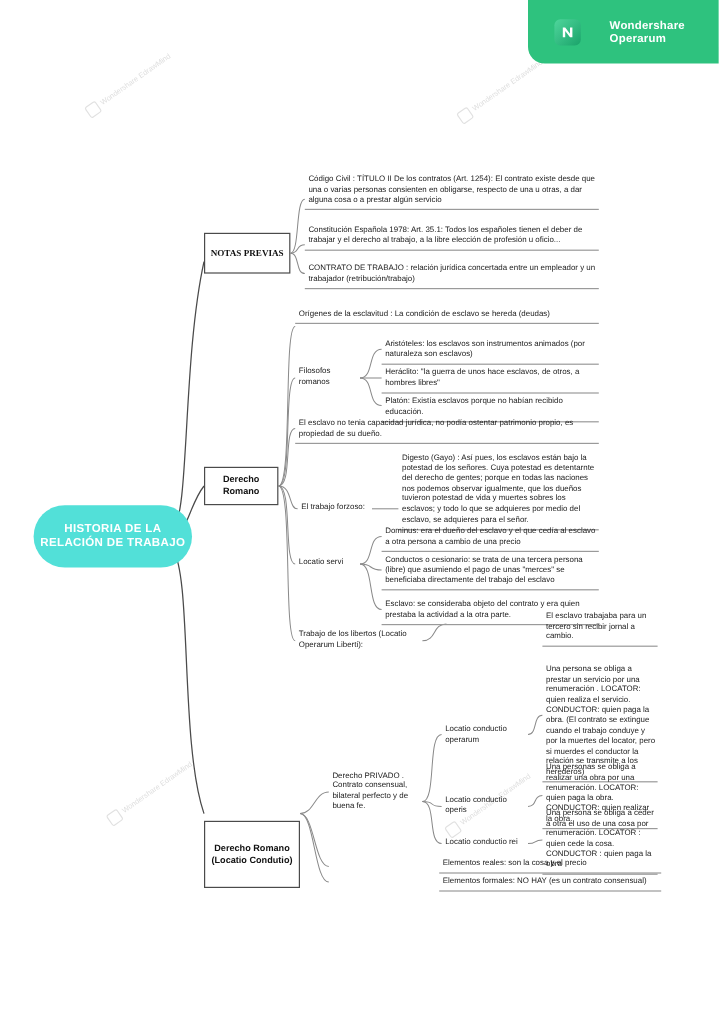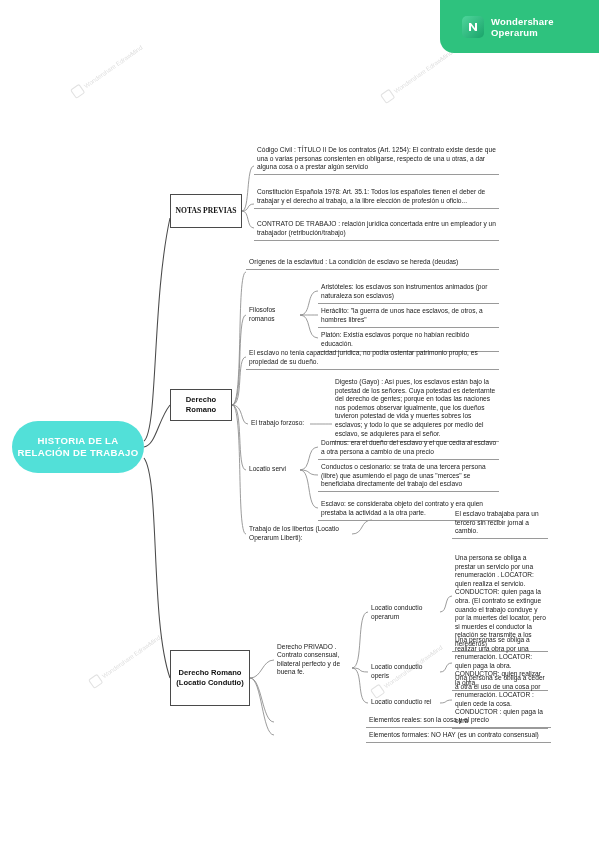--- a/index.html
+++ b/index.html
@@ -10,21 +10,21 @@
     overflow:hidden;
     position:relative;
   }
   #stage{position:relative;width:599px;height:848px;overflow:hidden;}
 
   
   .brand{
     position:absolute;top:0;left:440px;width:159px;height:53px;
     background:#2ec27e;
     border-bottom-left-radius:14px;
-    display:flex;align-items:center;gap:7px;
+    display:flex;align-items:center;gap:24px;
     padding-left:22px;box-sizing:border-box;
     z-index:40;
   }
   .brand-logo{
     width:22px;height:22px;border-radius:5px;
     background:linear-gradient(135deg,#4fd69c,#1aa36a);
     display:flex;align-items:center;justify-content:center;
     flex:none;
   }
   .brand-logo svg{display:block;}
@@ -52,38 +52,38 @@
     display:inline-block;
   }
 
   
   #links{position:absolute;left:0;top:0;width:599px;height:848px;z-index:5;}
 
   
   .node{position:absolute;z-index:10;box-sizing:border-box;}
 
   .root{
-    left:12px;top:421px;width:132px;height:52px;
+    left:28px;top:421px;width:132px;height:52px;
     background:#52e0d8;border-radius:26px;
     display:flex;align-items:center;justify-content:center;
     text-align:center;
     color:#ffffff;font-size:9.6px;font-weight:bold;line-height:12.5px;
     letter-spacing:.3px;
   }
 
   .boxnode{
     border:1.1px solid #4a4a4a;background:#ffffff;
     display:flex;align-items:center;justify-content:center;
     text-align:center;
     font-size:7.6px;font-weight:bold;line-height:10.5px;color:#111;
     box-sizing:border-box;
   }
   .n-notas{left:170px;top:194px;width:72px;height:34px;font-family:Liberation Serif, serif;}
   .n-droma{left:170px;top:389px;width:62px;height:32px;}
-  .n-locatio{left:170px;top:650px;width:80px;height:56px;}
+  .n-locatio{left:170px;top:684px;width:80px;height:56px;}
 
   
   .plain{
     position:absolute;z-index:10;
     font-size:6.6px;line-height:8.6px;color:#1a1a1a;
     box-sizing:border-box;
     padding:2px 2px 2.5px 3px;
   }
   .ul{border-bottom:1px solid #9a9a9a;}
 

